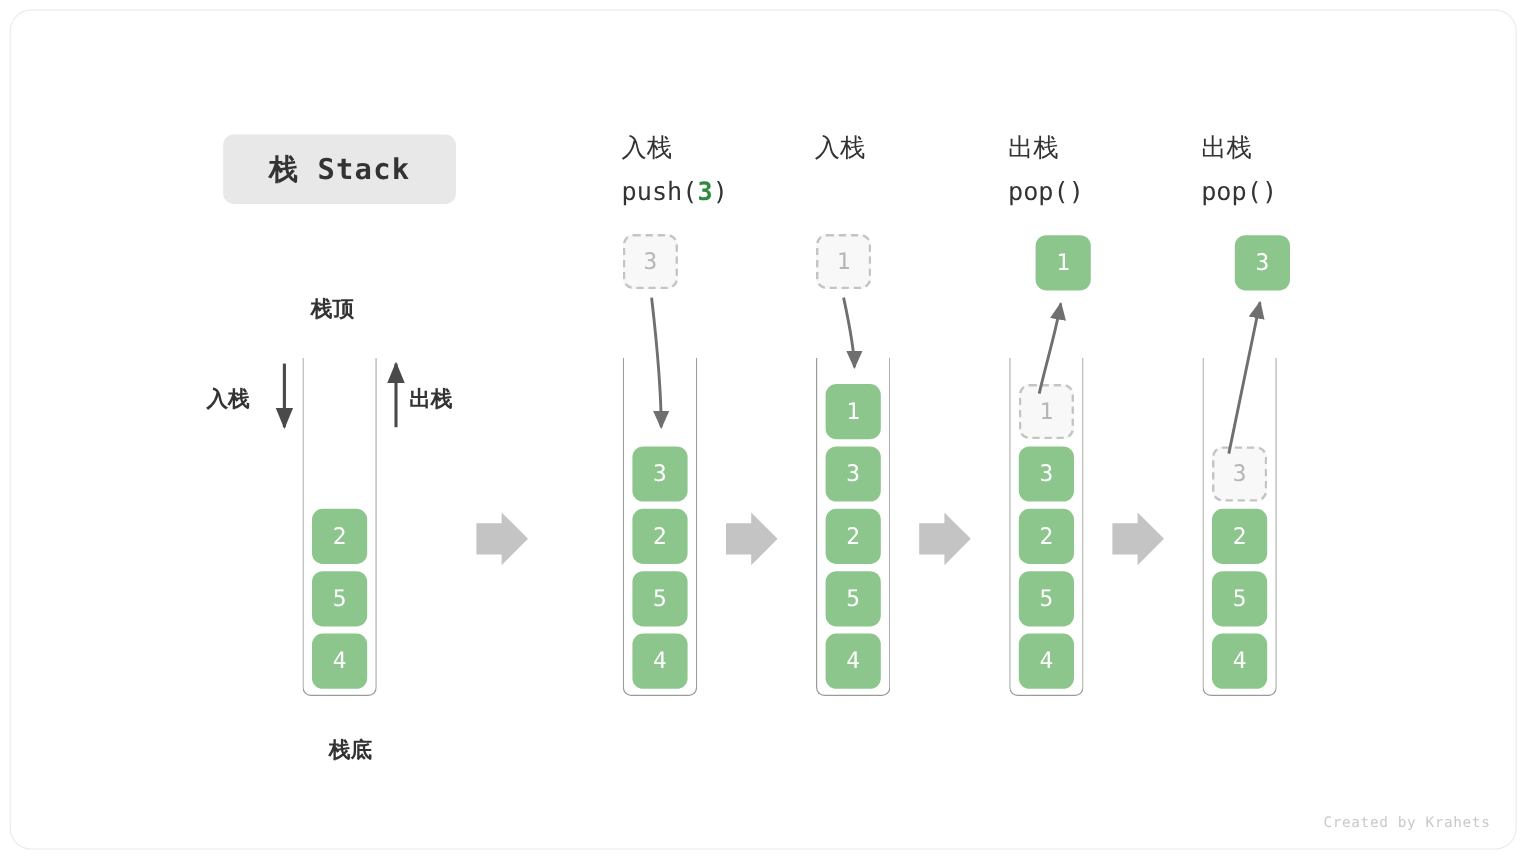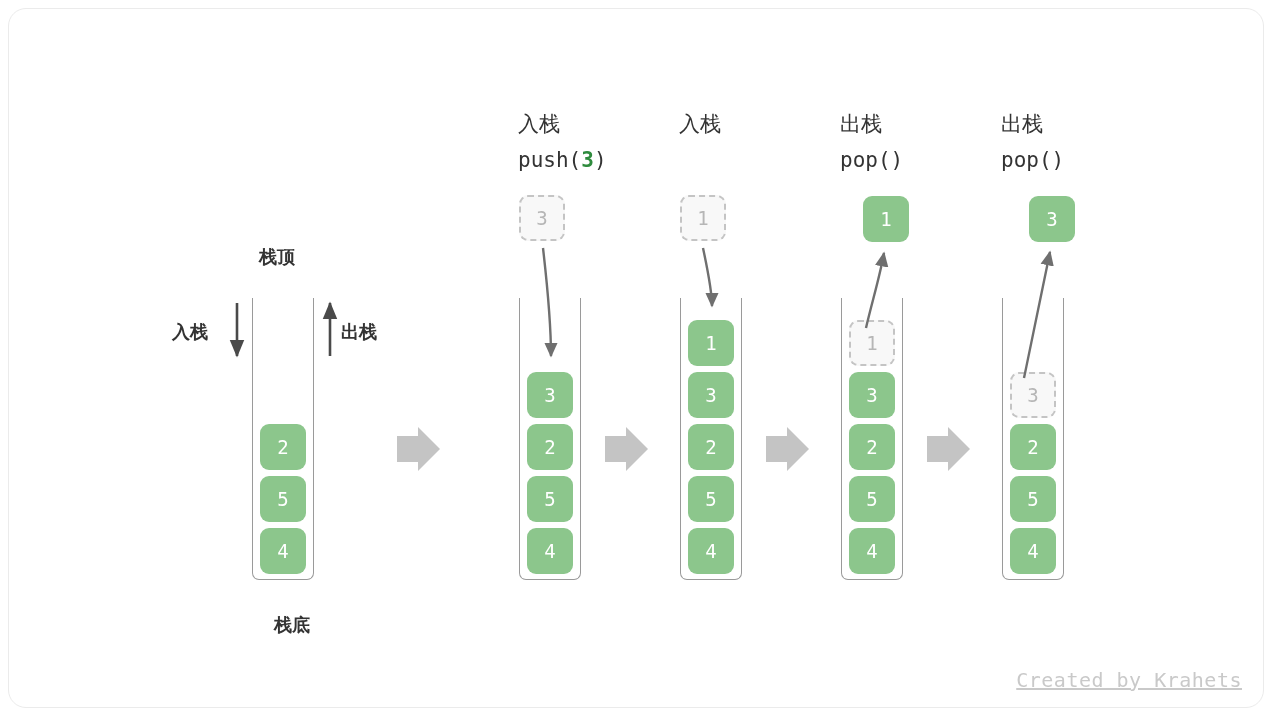--- a/index.html
+++ b/index.html
@@ -128,33 +128,33 @@
     height: 720px;
     pointer-events: none;
   }
 
   
   .footer {
     position: absolute;
     right: 38px;
     bottom: 28px;
     color: #c9c9c9;
-    font-size: 20px;
+    font-size: 12px;
     letter-spacing: 0.5px;
     font-family: "DejaVu Sans Mono", "Liberation Mono", monospace;
     white-space: nowrap;
-    text-decoration: underline;
   }
 </style>
 </head>
 <body>
 
 <div id="canvas">
   <div class="card-frame"></div>
 
+  <div class="title-chip">栈 Stack</div>
 
   <div class="label-bold" style="left:259px; top:245px;text-align:center;">栈顶</div>
   <div class="label-bold" style="left:274px; top:613px;">栈底</div>
   <div class="label-bold" style="left:172px; top:320px;">入栈</div>
   <div class="label-bold" style="left:341px; top:320px;">出栈</div>
 
   <div class="stack-box" style="left:252px; top:298px; height:282px;"></div>
   <div class="cell solid" style="left:260px; top:424px;">2</div>
   <div class="cell solid" style="left:260px; top:476px;">5</div>
   <div class="cell solid" style="left:260px; top:528px;">4</div>

